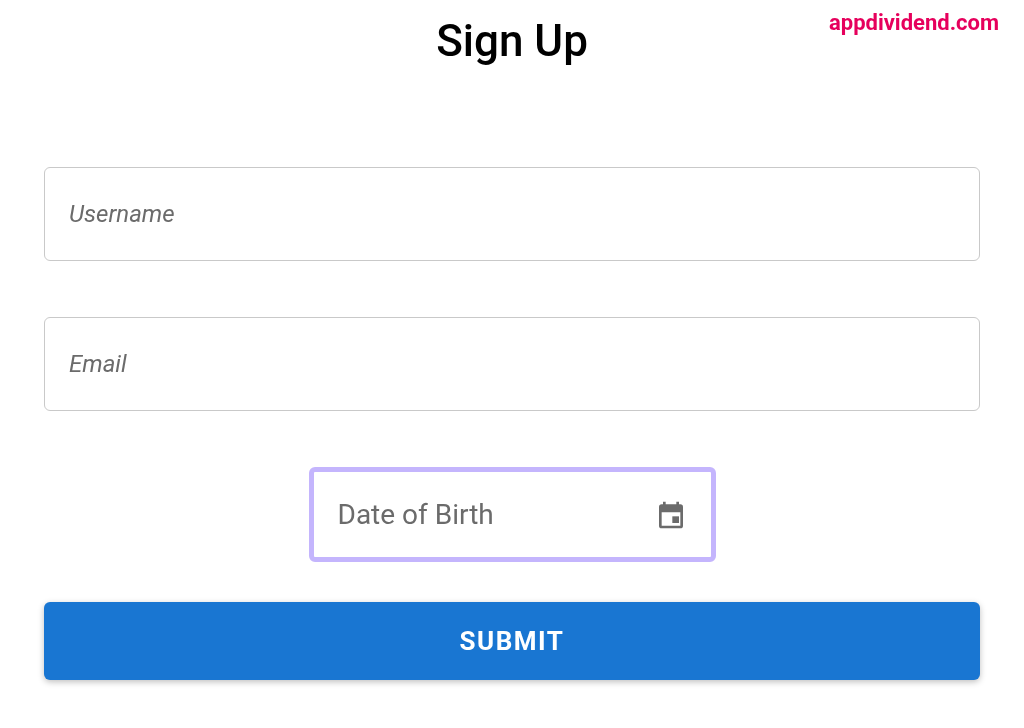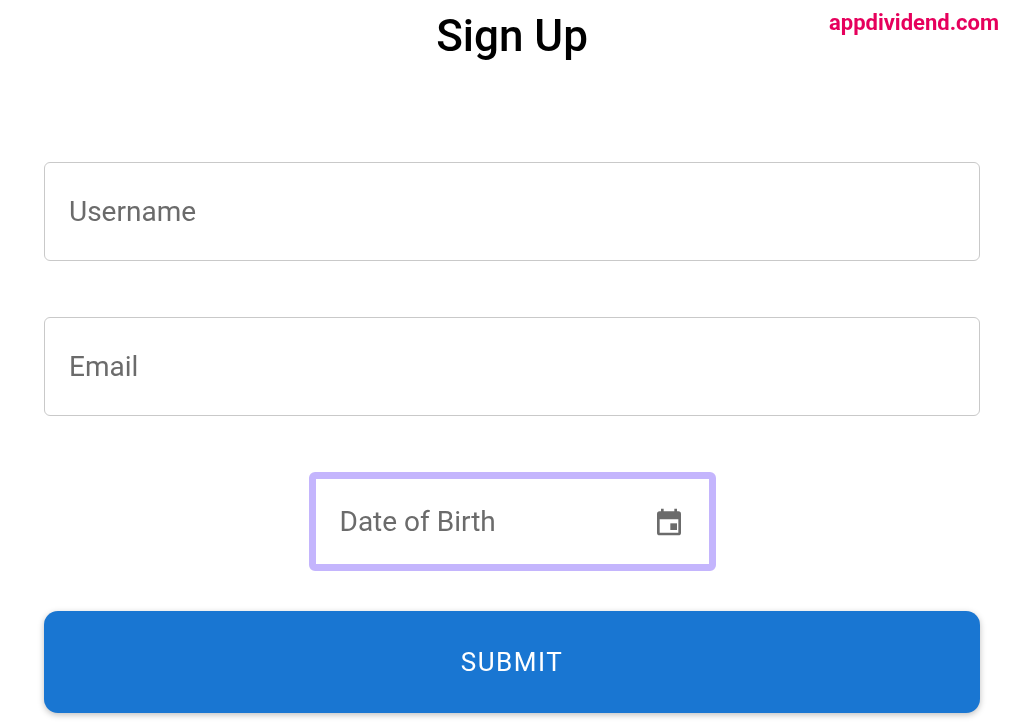--- a/index.html
+++ b/index.html
@@ -21,74 +21,76 @@
       right: 25px;
       color: #e6005c;
       font-size: 22px;
       font-weight: 700;
     }
     .page-title {
       text-align: center;
       font-size: 44px;
       font-weight: 500;
       color: #000;
+      margin-top: 5px;
       margin-bottom: 100px;
     }
     .form-container {
       width: 100%;
       padding: 0 4px;
     }
     .input-field {
       width: 100%;
       padding: 32px 24px;
-      font-size: 28px;
+      font-size: 24px;
       color: #0f172a;
       border: 1px solid #c9c9c9;
       border-radius: 6px;
       outline: none;
       background: #fff;
       margin-bottom: 56px;
       font-family: inherit;
+      font-style: italic;
     }
     .input-field::placeholder {
       color: #6b6b6b;
     }
     .dob-row {
       display: flex;
       justify-content: center;
       margin-bottom: 40px;
     }
     .dob-field {
       display: flex;
       align-items: center;
       justify-content: space-between;
       width: 407px;
       padding: 26px 24px;
-      border: 7px solid #c4b5fd;
+      border: 5px solid #c4b5fd;
       border-radius: 6px;
       background: #fff;
     }
     .dob-label {
       font-size: 28px;
       color: #6b6b6b;
     }
     .calendar-icon {
       width: 32px;
       height: 32px;
       flex-shrink: 0;
     }
     .submit-button {
       width: 100%;
-      padding: 36px;
+      padding: 24px;
       background: #1976d2;
       color: #fff;
       border: none;
-      border-radius: 14px;
+      border-radius: 6px;
       font-size: 26px;
-      font-weight: 400;
+      font-weight: 700;
       letter-spacing: 1.5px;
       cursor: pointer;
       box-shadow: 0 2px 6px rgba(0,0,0,0.25);
       font-family: inherit;
     }
   </style>
 </head>
 <body>
 
 <div class="watermark">appdividend.com</div>

